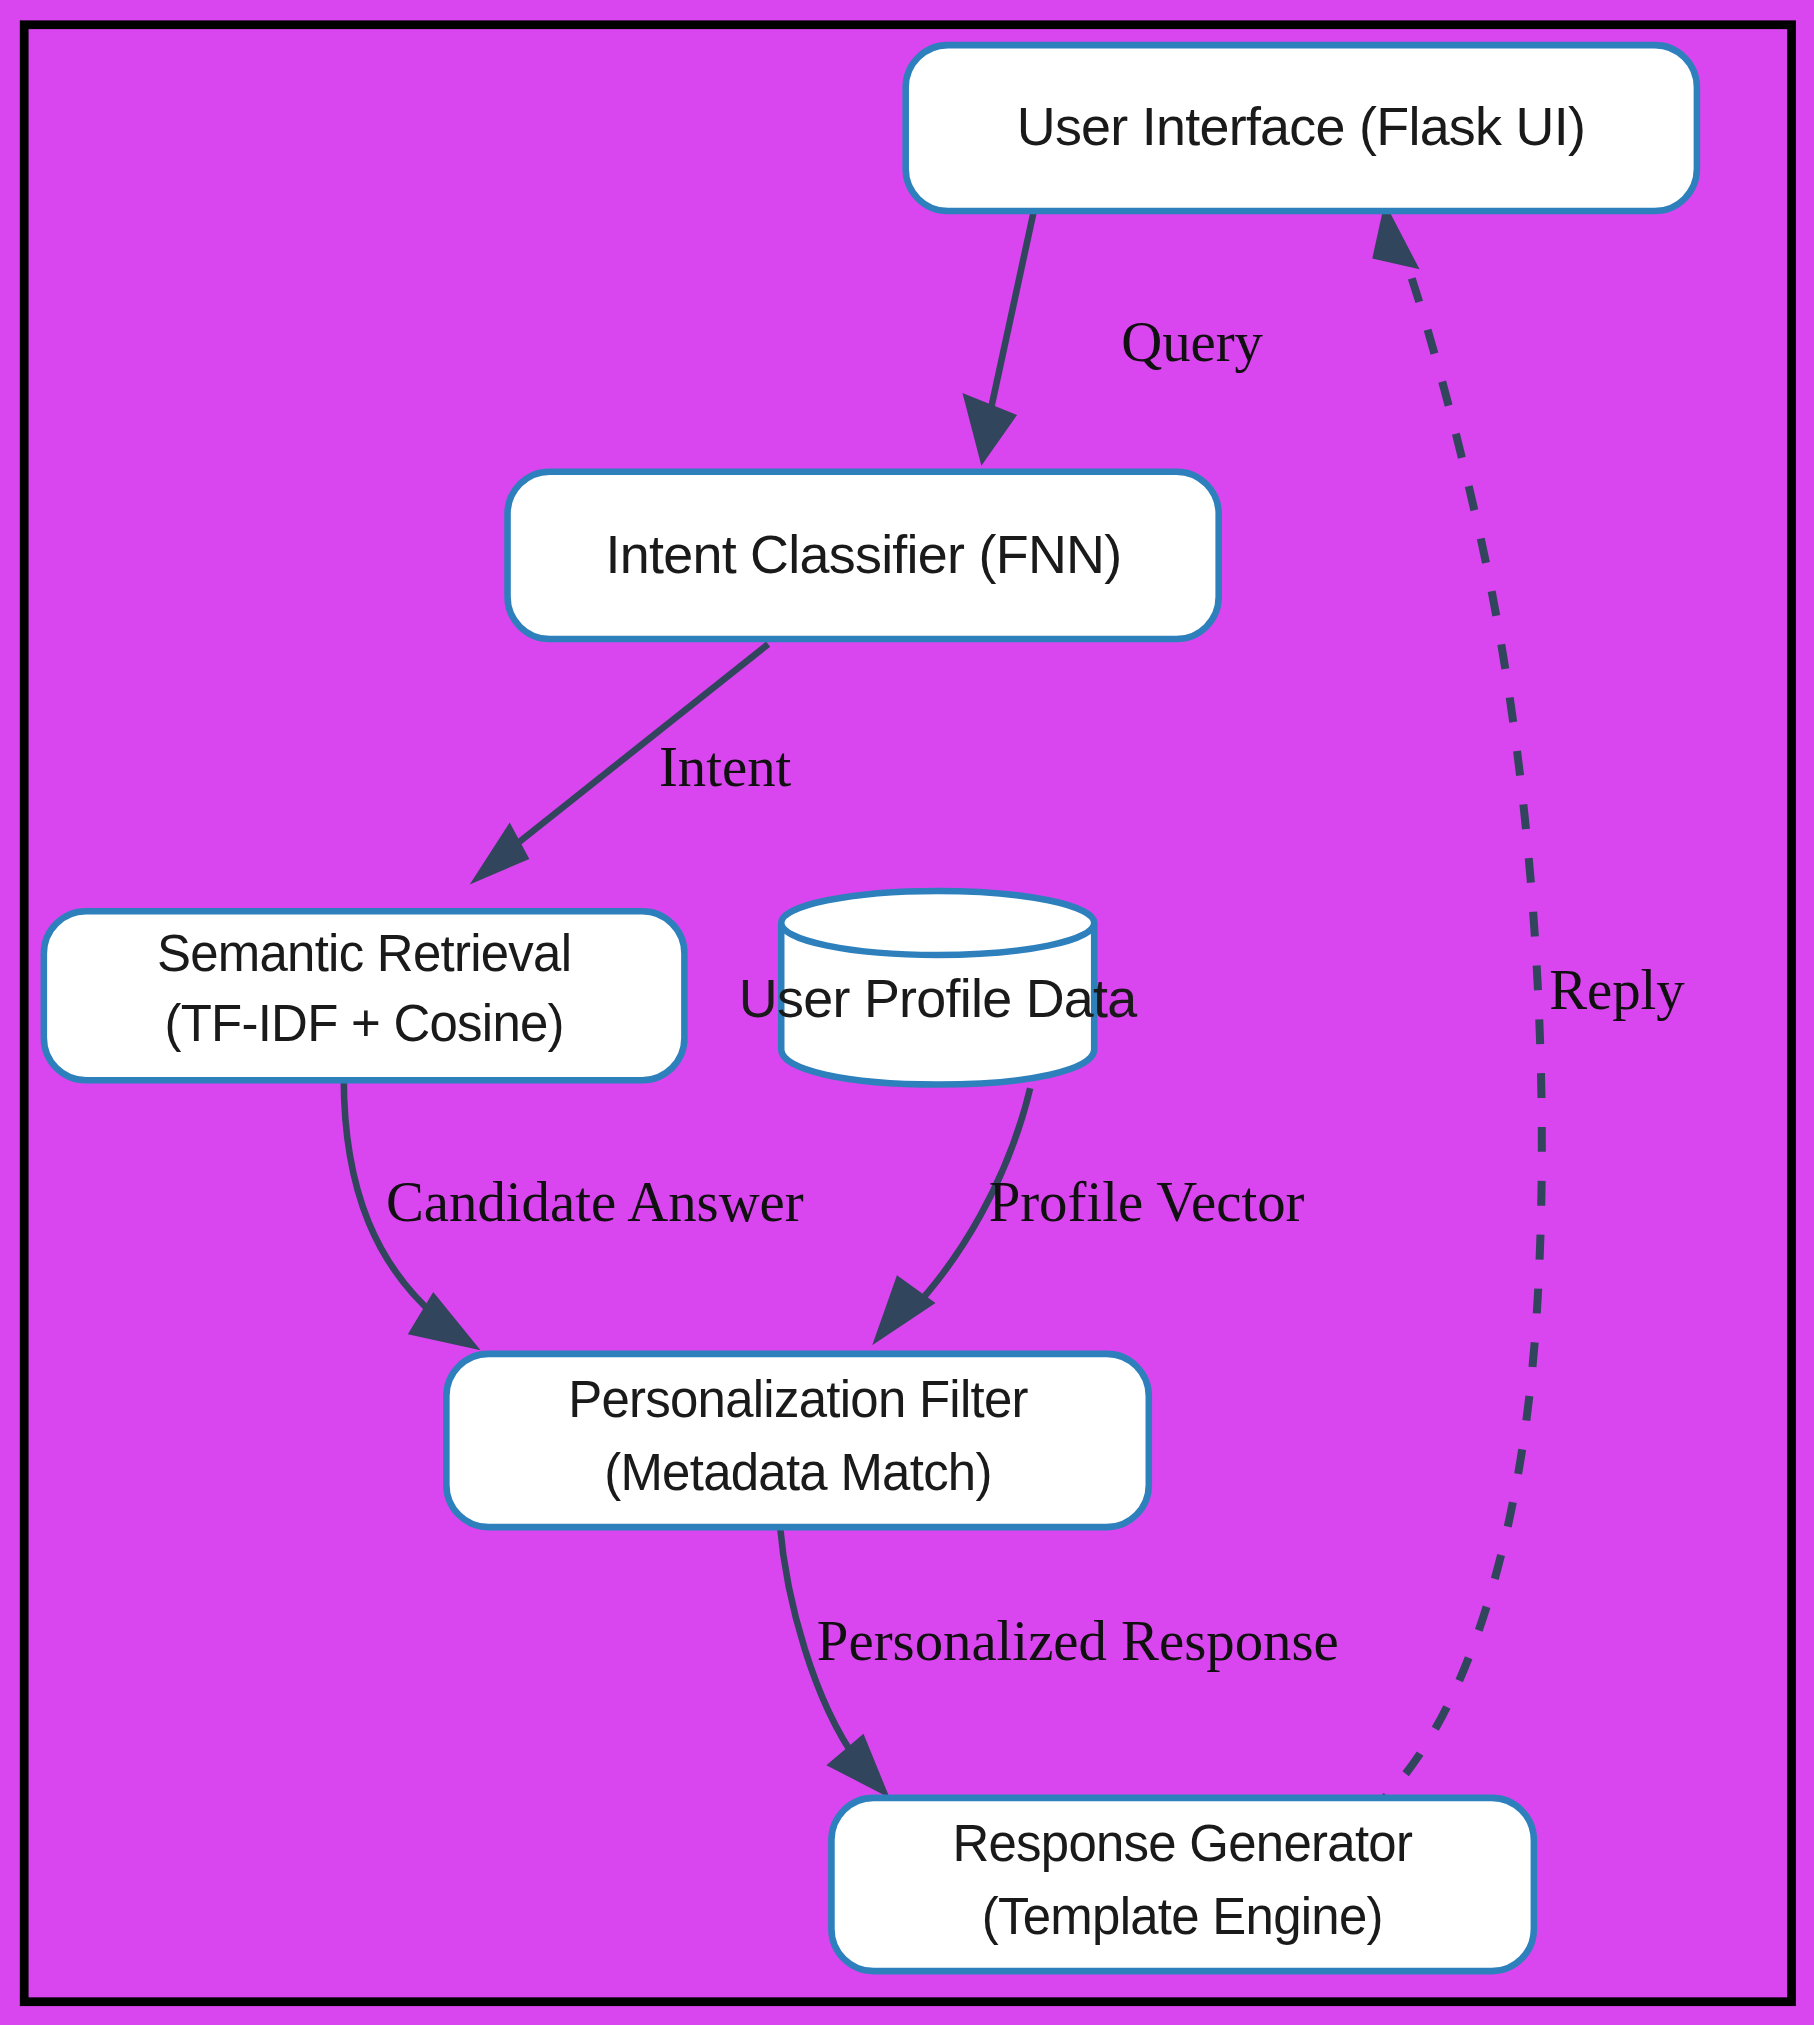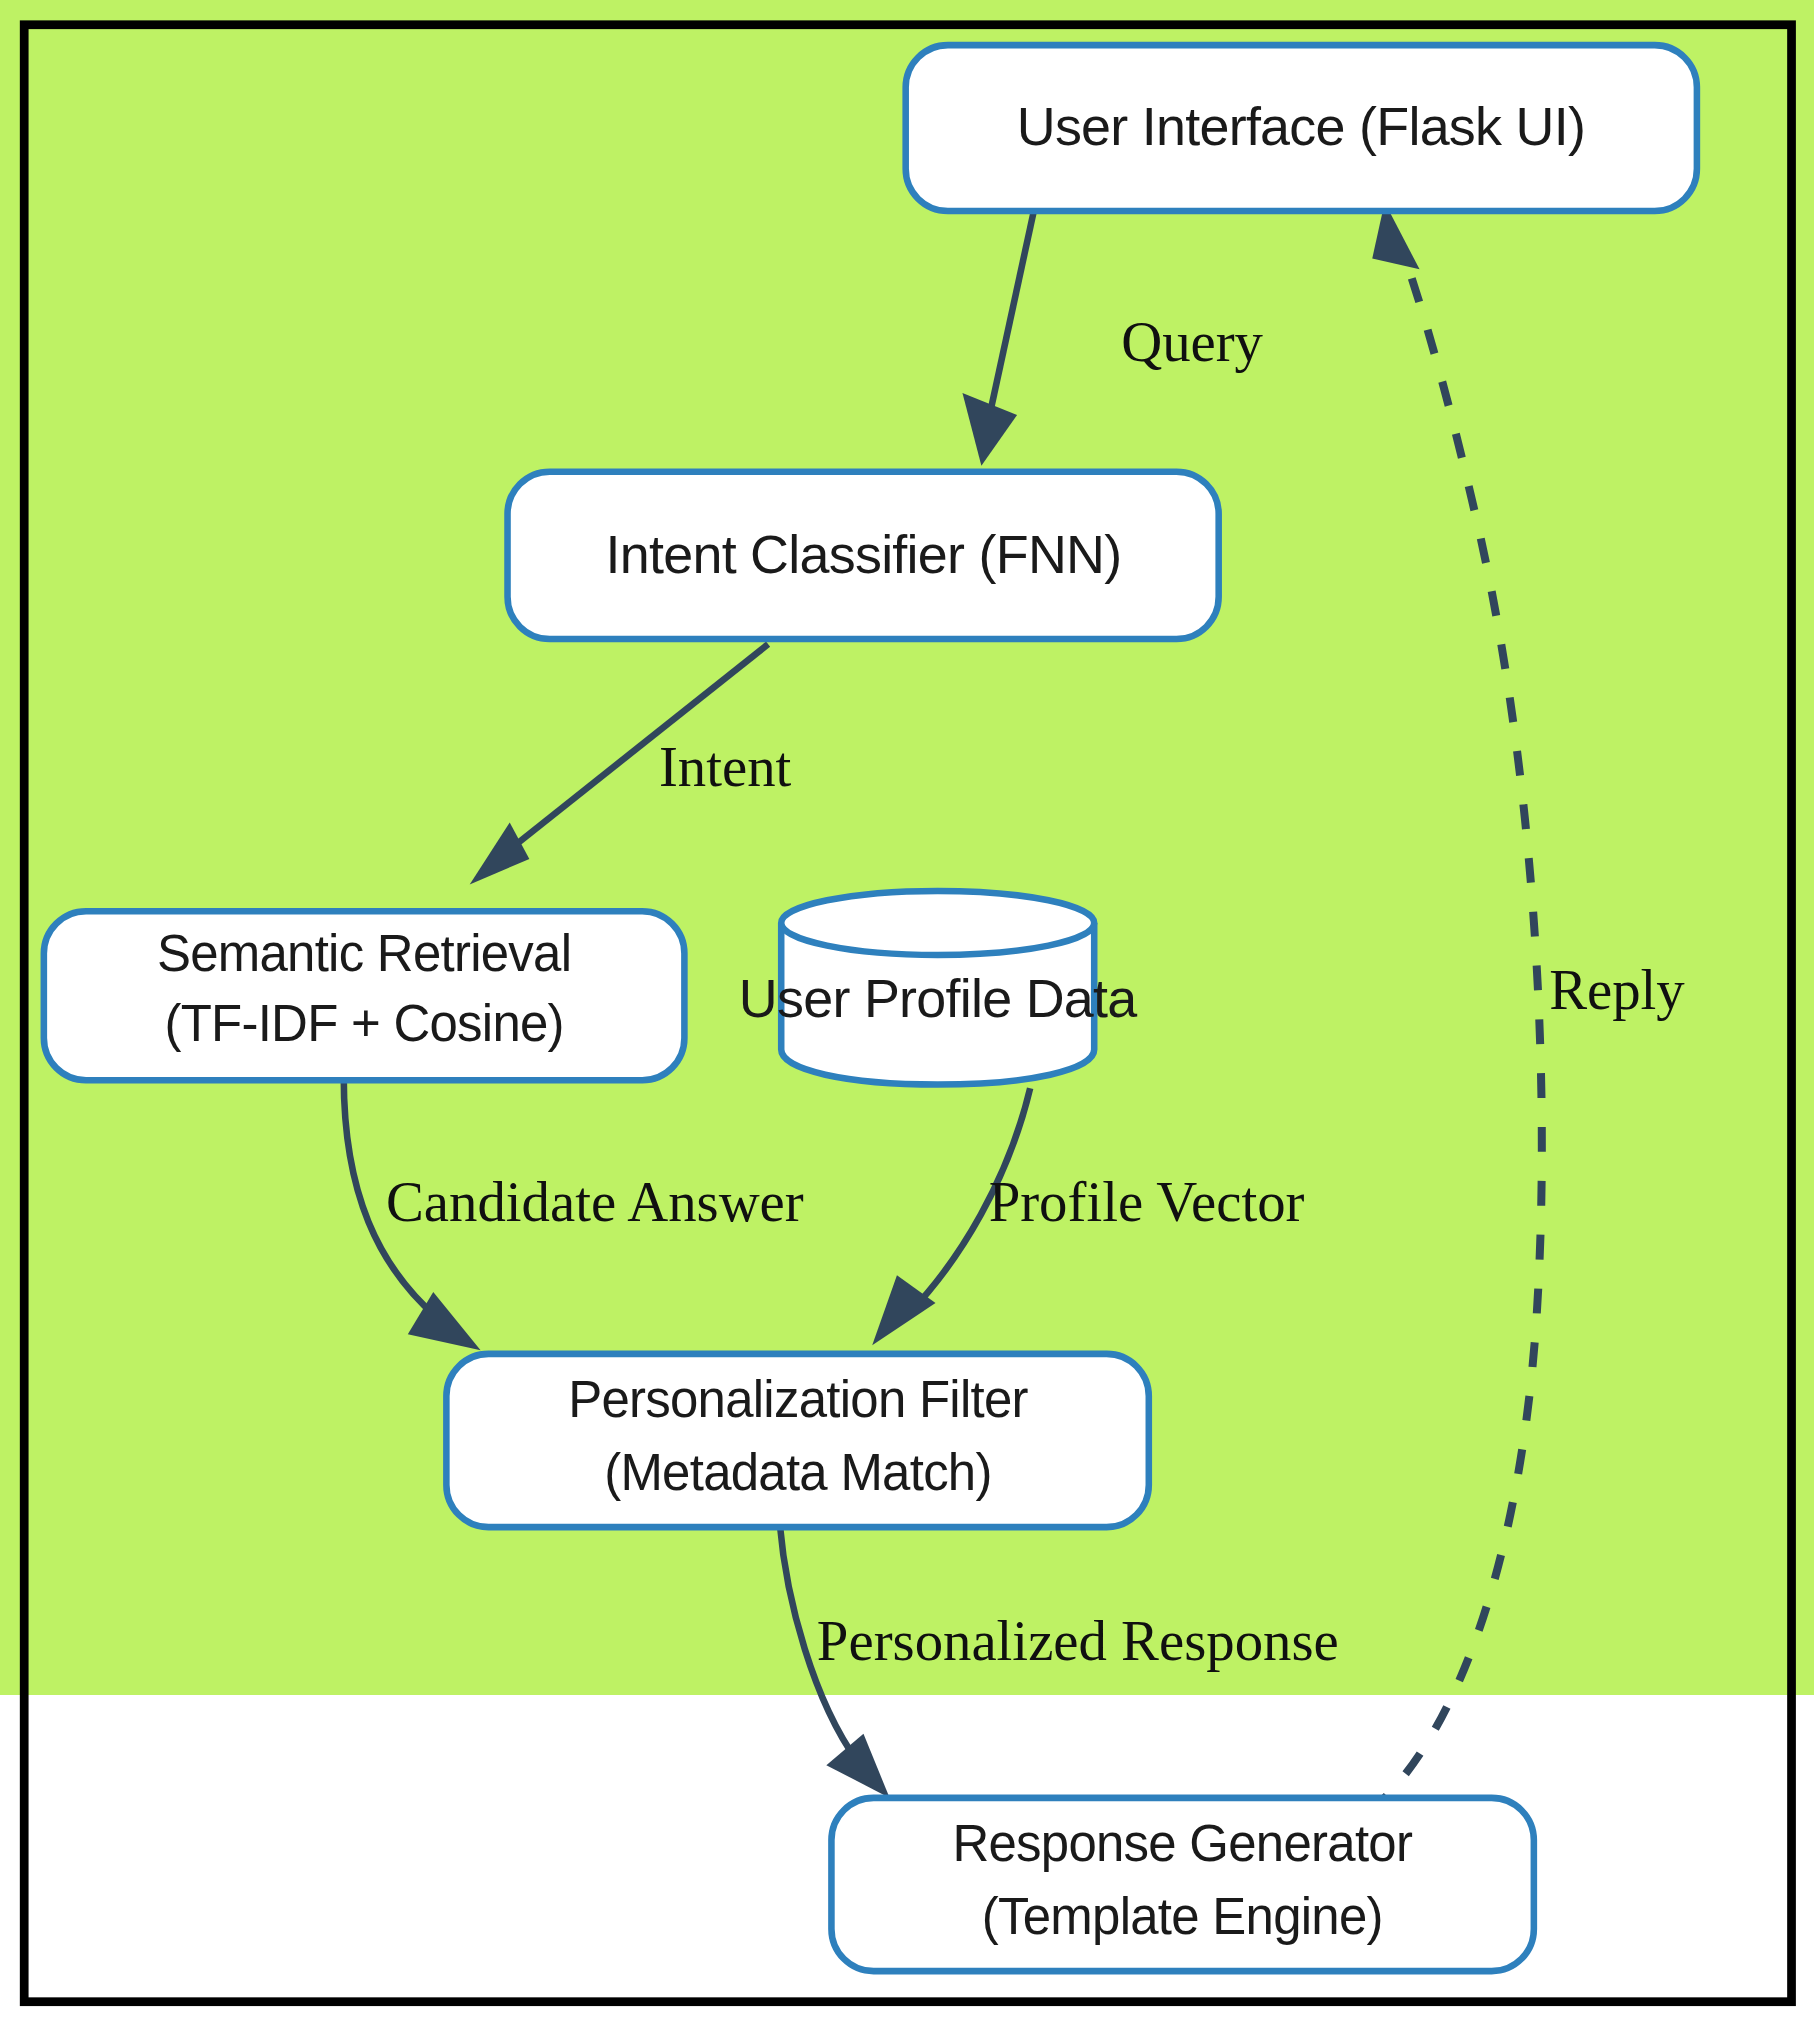--- a/index.html
+++ b/index.html
@@ -9,22 +9,22 @@
   }
   body {
     width: 1815px;
     height: 2025px;
     font-family: "Liberation Sans", sans-serif;
     overflow: hidden;
   }
   #diagram-root {
     position: relative;
     width: 1815px;
-    height: 1695px;
-    background: #bef264;
+    height: 2025px;
+    background: #d946ef;
   }
   #diagram-svg {
     position: absolute;
     top: 0;
     left: 0;
     width: 1815px;
     height: 2025px;
     display: block;
   }
   .node-shape {

